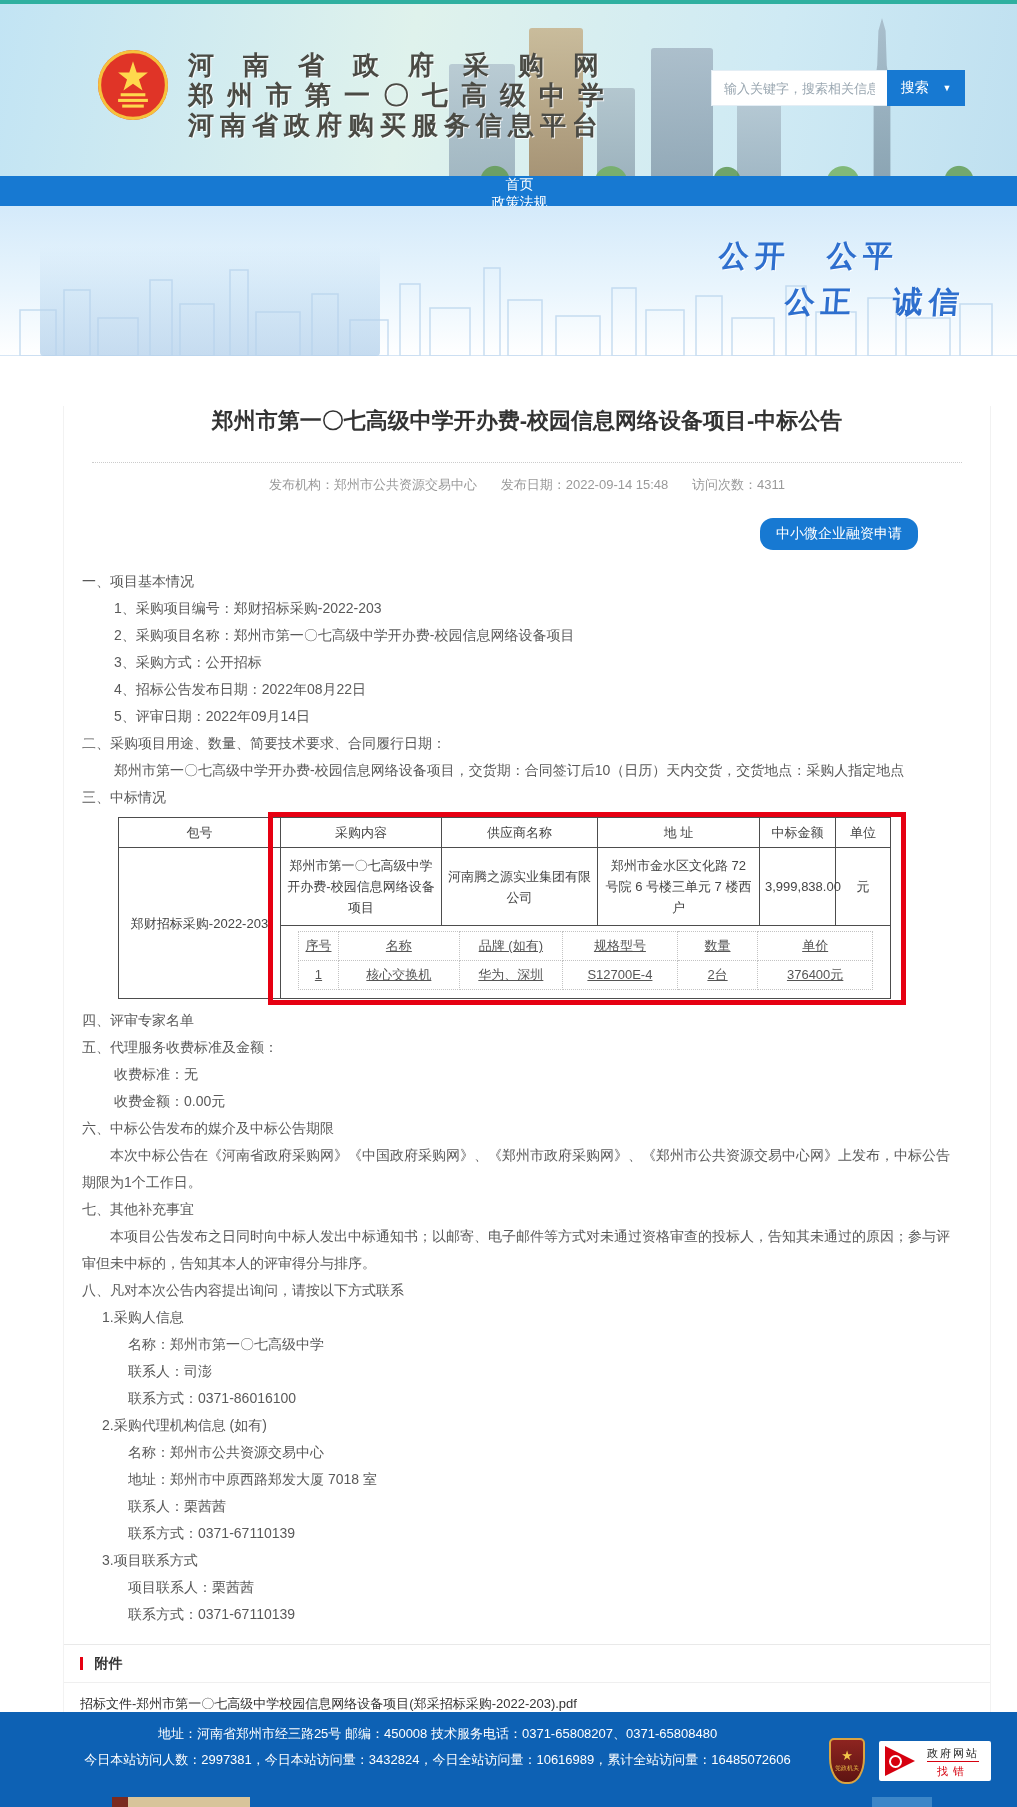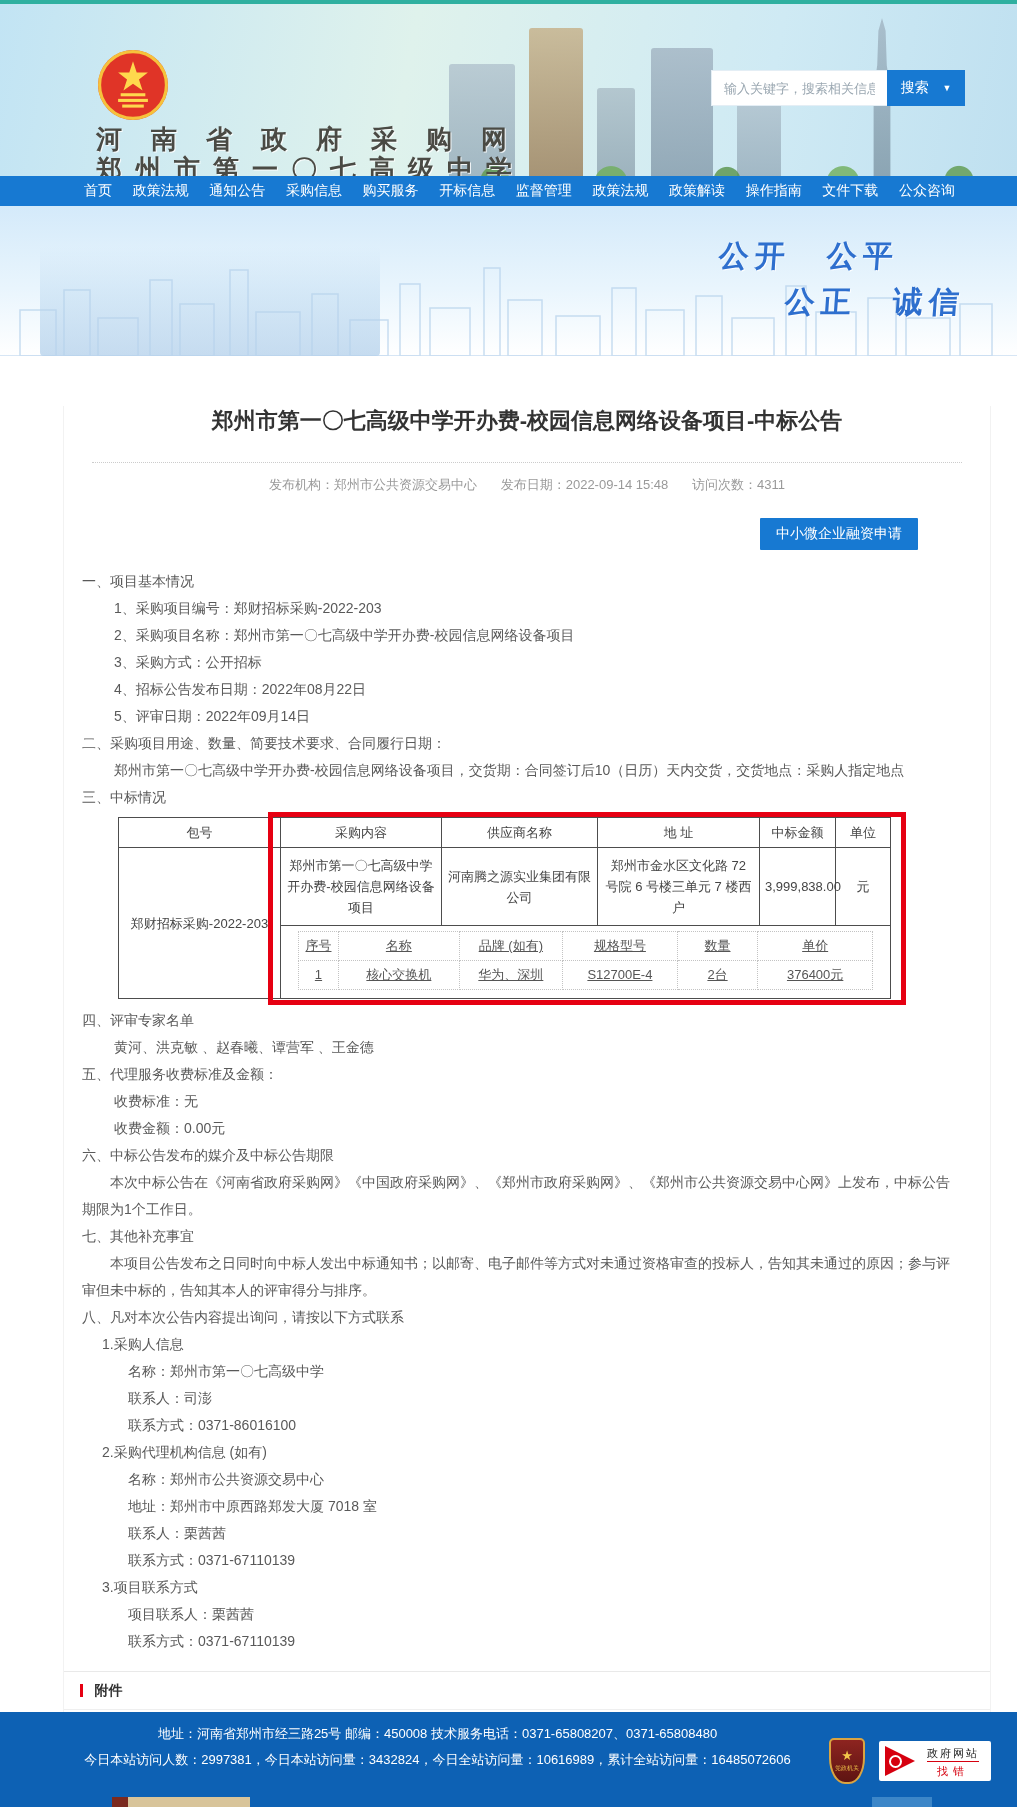--- a/index.html
+++ b/index.html
@@ -24,37 +24,37 @@
   .b4 { left:214px; width:62px; height:128px; background:linear-gradient(#9fb0bf,#7e94a5); }
   .b5 { left:300px; width:44px; height:96px;  background:linear-gradient(#b4c4cf,#93a8b6); }
   .tower { left:430px; width:30px; height:158px; background:linear-gradient(#9fb2c0,#78909f);
            clip-path:polygon(50% 0,62% 8%,66% 30%,78% 45%,78% 100%,22% 100%,22% 45%,34% 30%,38% 8%); opacity:.8; }
   .trees { position:absolute; bottom:0; left:0; width:100%; height:22px; opacity:.8;
     background:radial-gradient(circle at 10% 120%, #5f9a4e 0 14px, transparent 15px),
                radial-gradient(circle at 30% 130%, #6fae5b 0 16px, transparent 17px),
                radial-gradient(circle at 50% 120%, #58934a 0 13px, transparent 14px),
                radial-gradient(circle at 70% 130%, #6fae5b 0 16px, transparent 17px),
                radial-gradient(circle at 90% 120%, #5f9a4e 0 14px, transparent 15px); }
-  .brand { position:absolute; left:96px; top:44px; display:flex; align-items:flex-start;flex-direction:column; }
+  .brand { position:absolute; left:96px; top:44px; display:flex; align-items:flex-start; }
   .emblem { width:74px; height:74px; margin-right:18px; }
   .brand-lines { padding-top:2px; color:#4a4a44; font-weight:bold;
                  text-shadow:1px 1px 0 rgba(255,255,255,.85); }
   .brand-l1 { font-size:26px; letter-spacing:29px; line-height:30px; white-space:nowrap; }
   .brand-l2 { font-size:26px; letter-spacing:13px; line-height:30px; white-space:nowrap; }
   .brand-l3 { font-size:26px; letter-spacing:6px;  line-height:30px; white-space:nowrap; }
   .search { position:absolute; right:52px; top:66px; display:flex; z-index:5; }
   .search input { width:176px; height:36px; border:1px solid #e4eef5; border-right:none; background:#fff;
                   padding:15px 12px; font-size:13px; color:#555; outline:none; }
   .search input::placeholder { color:#9aa7b1; }
   .search-btn { width:78px; height:36px; background:#1779d2; color:#fff; border:none; font-size:14px;
                 display:flex; align-items:center; justify-content:space-evenly; cursor:pointer; }
   .search-caret { font-size:9px; }
   
   .nav { height:30px; background:#1779d2; display:flex; align-items:center;
-         justify-content:space-between; padding:0 62px 0 84px; }
+         justify-content:space-between; padding:0 62px 0 84px;flex-direction:column; }
   .nav a { color:#fff; font-size:14px; text-decoration:none; white-space:nowrap; }
   
   .banner { position:relative; height:150px; overflow:hidden;
     background:linear-gradient(#d4eafa 0%, #e9f5fd 55%, #ffffff 100%); }
   .banner-photo { position:absolute; left:40px; bottom:0; width:340px; height:110px; opacity:.45;
     background:linear-gradient(to top,#7fb0dd,#bcd9f0 60%,transparent); border-radius:4px; }
   .skyline { position:absolute; bottom:0; left:0; width:100%; height:96px; opacity:.75; }
   .slogan { position:absolute; color:#2e6fce; font-weight:bold; font-size:30px;
             letter-spacing:6px; text-shadow:1px 1px 0 rgba(255,255,255,.9); transform:skewX(-4deg); }
   .slogan-1 { right:118px; top:30px; }
@@ -62,21 +62,21 @@
   
   .card { position:relative; width:928px; margin:0 auto 0 63px; border:1px solid #f2f2f2;
           border-top:none; background:#fff; padding:0 0 14px 0; }
   .article-title { text-align:center; font-size:22px; font-weight:bold; color:#333;
                    margin:50px 40px 0; line-height:30px; }
   .meta { border-top:1px dotted #ccc; margin:26px 28px 0; padding-top:13px;
           text-align:center; font-size:13px; color:#999; }
   .meta span { margin:0 10px; }
   .btn-row { text-align:right; padding-right:72px; margin-top:24px; }
   .finance-btn { display:inline-block; background:#1779d2; color:#fff; font-size:14px;
-                 padding:7px 16px; border:none; border-radius:1px; cursor:pointer; }
+                 padding:7px 16px; border:none; border-radius:13px; cursor:pointer; }
   .body-text { margin-top:18px; padding:0 38px 0 18px; font-size:14px; color:#595959; }
   .body-text p { line-height:27px; }
   .sec  { margin-left:0; }
   .i1   { margin-left:32px; }
   .i2   { margin-left:20px; }
   .i3   { margin-left:46px; }
   .tind { text-indent:2em; }
   
   .table-wrap { position:relative; margin:6px 0 8px 36px; width:772px; }
   table.award { width:772px; border-collapse:collapse; table-layout:fixed;
@@ -303,21 +303,20 @@
           </td>
         </tr>
       </tbody>
         </table>
       <div class="red-box"></div>
     </div>
 
     <div>
 
     <p class="sec">四、评审专家名单</p>
-        <p class="i1">黄河、洪克敏 、赵春曦、谭营军 、王金德</p>
         <p class="sec">五、代理服务收费标准及金额：</p>
         <p class="i1">收费标准：无</p>
         <p class="i1">收费金额：0.00元</p>
         <p class="sec">六、中标公告发布的媒介及中标公告期限</p>
         <p class="tind">本次中标公告在《河南省政府采购网》《中国政府采购网》、《郑州市政府采购网》、《郑州市公共资源交易中心网》上发布，中标公告期限为1个工作日。</p>
         <p class="sec">七、其他补充事宜</p>
         <p class="tind">本项目公告发布之日同时向中标人发出中标通知书；以邮寄、电子邮件等方式对未通过资格审查的投标人，告知其未通过的原因；参与评审但未中标的，告知其本人的评审得分与排序。</p>
         <p class="sec">八、凡对本次公告内容提出询问，请按以下方式联系</p>
         <p class="i2">1.采购人信息</p>
         <p class="i3">名称：郑州市第一〇七高级中学</p>

